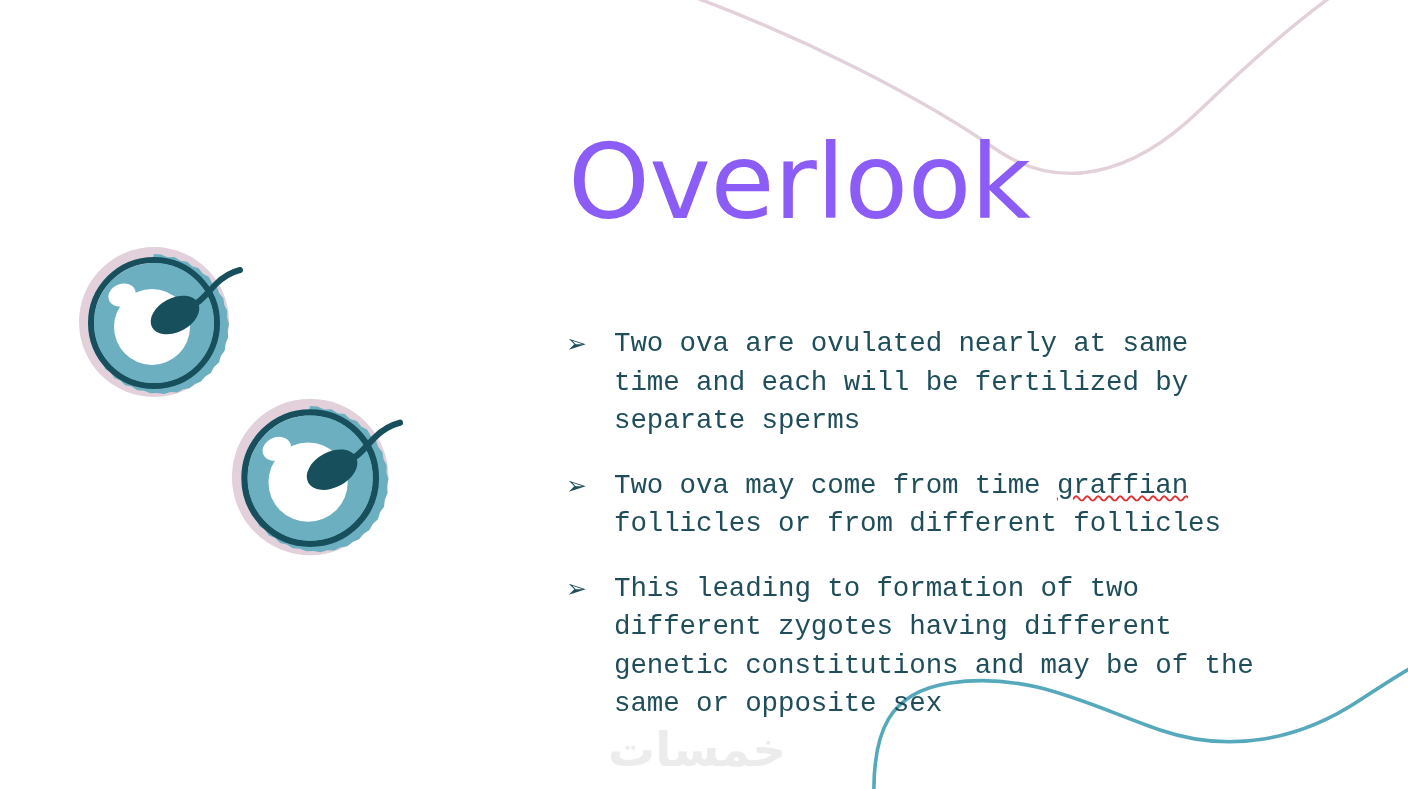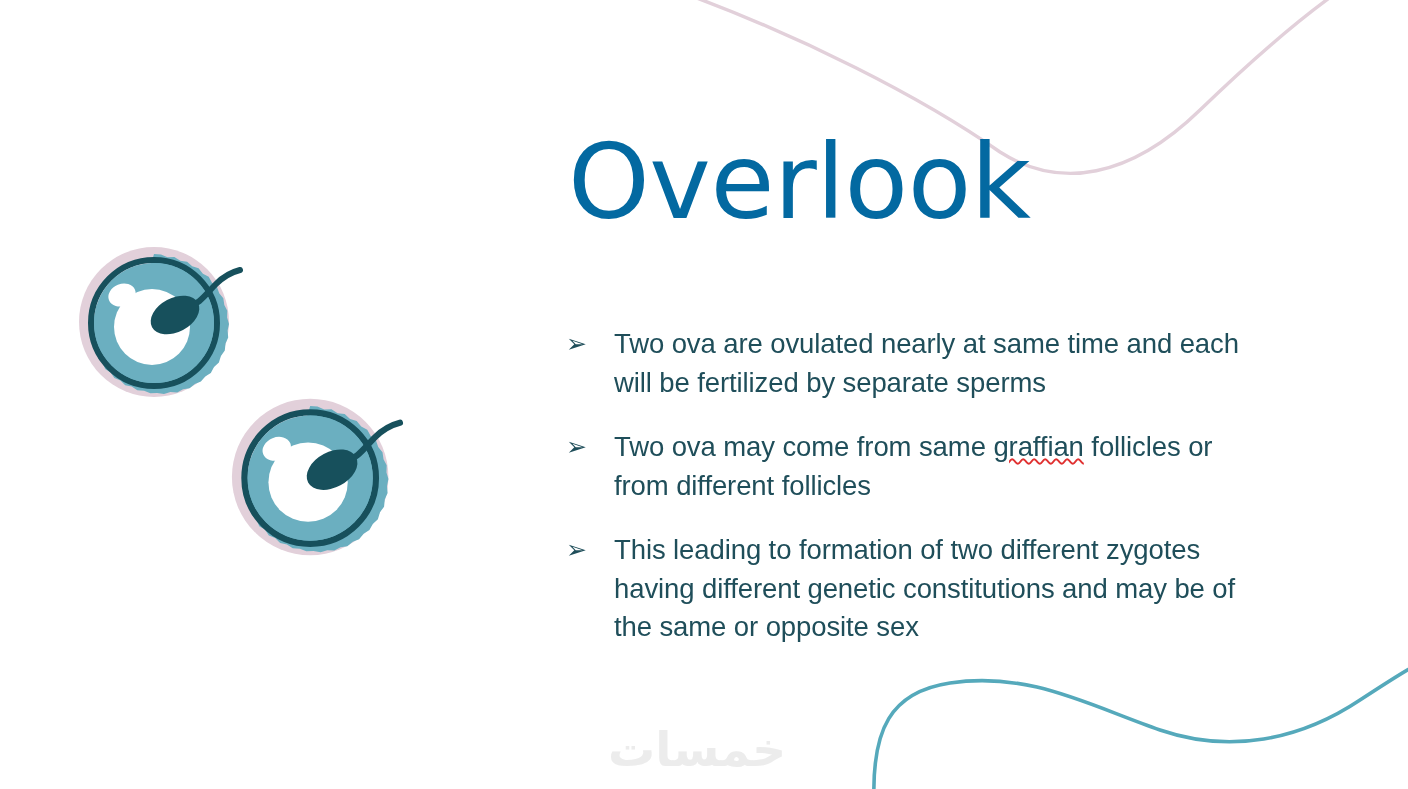--- a/index.html
+++ b/index.html
@@ -39,21 +39,21 @@
   
   .title {
     position: absolute;
     left: 568px;
     top: 124px;
     font-family: "DejaVu Sans", sans-serif;
     font-size: 104px;
     font-weight: 400;
     line-height: 1.12;
     letter-spacing: -0.5px;
-    color: #0369a1;
+    color: #8b5cf6;
     white-space: nowrap;
   }
   
   .body-block {
     position: absolute;
     left: 566px;
     top: 325px;
     width: 700px;
   }
   .bullet-row {
@@ -68,21 +68,21 @@
     color: #1f4e5a;
     font-size: 25px;
     line-height: 38px;
     font-family: "DejaVu Sans", sans-serif;
   }
   .bullet-text {
     flex: 1 1 auto;
     color: #1f4e5a;
     font-size: 27.5px;
     line-height: 38.5px;
-    font-family: Liberation Sans, sans-serif;
+    font-family: Liberation Mono, monospace;
     letter-spacing: -0.1px;
   }
   .misspelled {
     text-decoration: underline wavy #e03030;
     text-decoration-thickness: 1.5px;
     text-underline-offset: 2px;
     margin-top: 33px;
   }
   
   .watermark {
@@ -162,21 +162,21 @@
 
   <div class="body-block">
 
     <div class="bullet-row">
       <span class="bullet-marker">➢</span>
       <span class="bullet-text"><span>Two ova are ovulated nearly at same time and each will be fertilized by separate sperms</span></span>
     </div>
 
     <div class="bullet-row">
       <span class="bullet-marker">➢</span>
-      <span class="bullet-text"><span>Two ova may come from same </span><span class="misspelled">graffian</span><span> follicles or from different follicles</span></span>
+      <span class="bullet-text"><span>Two ova may come from time </span><span class="misspelled">graffian</span><span> follicles or from different follicles</span></span>
     </div>
 
     <div class="bullet-row">
       <span class="bullet-marker">➢</span>
       <span class="bullet-text"><span>This leading to formation of two different zygotes having different genetic constitutions and may be of the same or opposite sex</span></span>
     </div>
 
   </div>
 
   <div class="watermark">خمسات</div>

